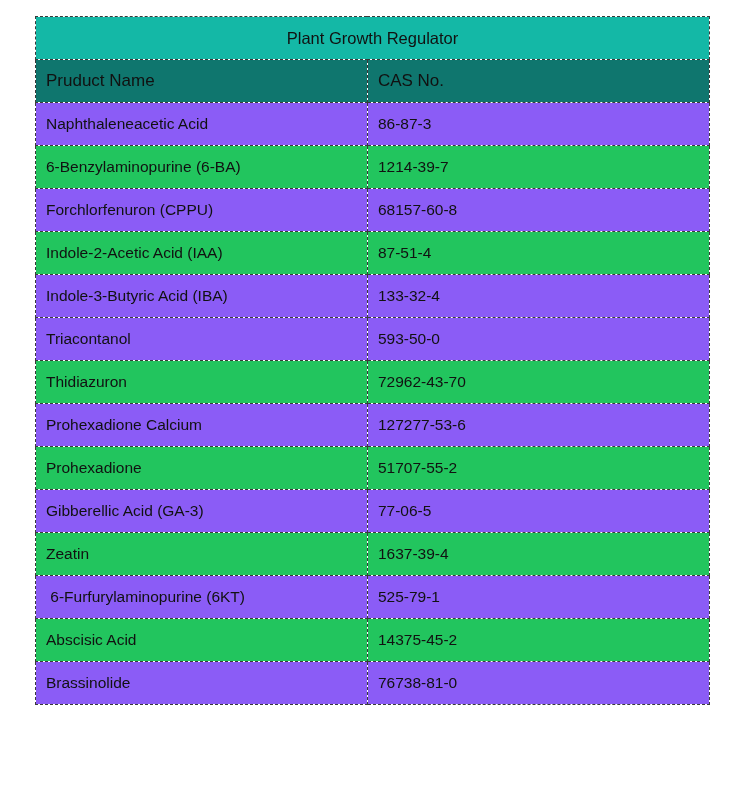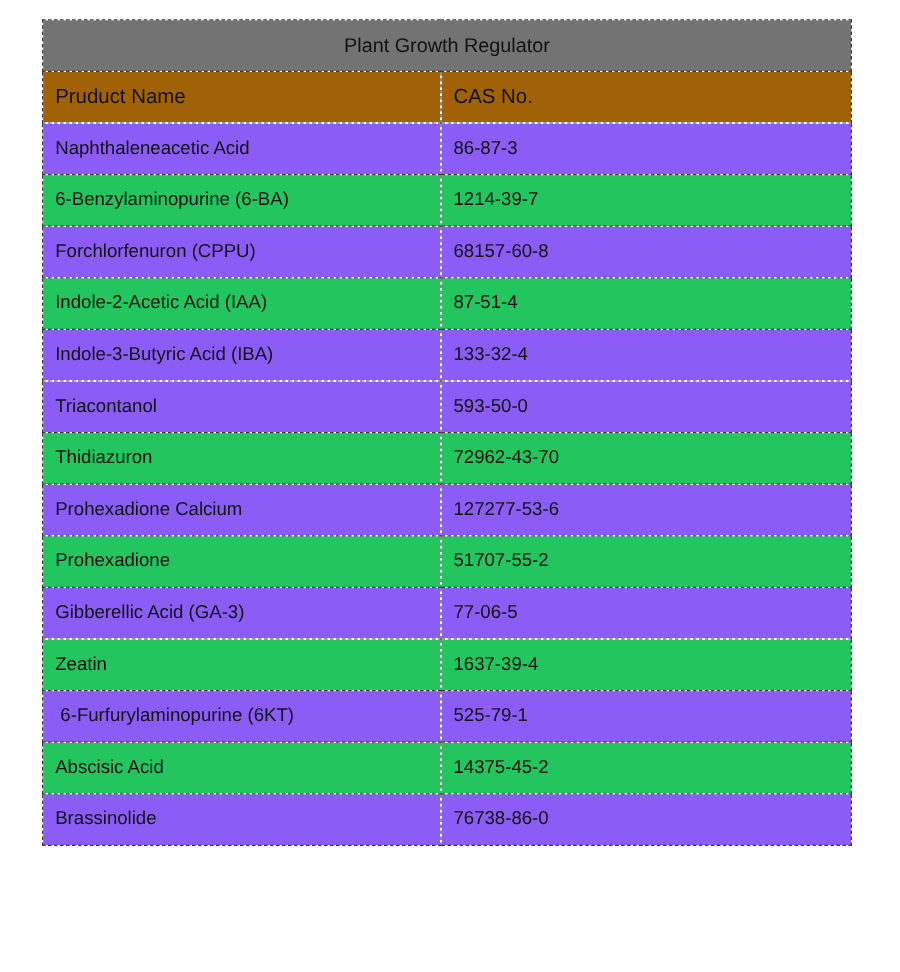--- a/index.html
+++ b/index.html
@@ -33,25 +33,25 @@
       vertical-align: middle;
       white-space: nowrap;
       overflow: hidden;
     }
     .col-name { width: 327px; }
     .col-cas { width: 337px; }
     .title-row td {
       text-align: center;
       padding: 0;
       font-size: 16.5px;
-      background: #737373;
+      background: #14b8a6;
     }
     .header-row td {
       font-size: 17px;
-      background: #a16207;
+      background: #0f766e;
     }
     tr.shaded td { background: #8b5cf6; }
     tr.plain td { background: #22c55e; }
   </style>
 </head>
 <body>
 
 <div class="table-wrap">
   <table>
     <colgroup>
@@ -113,17 +113,17 @@
       <tr class="shaded">
         <td style="white-space: pre;"> 6-Furfurylaminopurine (6KT)</td>
         <td>525-79-1</td>
       </tr>
       <tr class="plain">
         <td>Abscisic Acid</td>
         <td>14375-45-2</td>
       </tr>
       <tr class="shaded">
         <td>Brassinolide</td>
-        <td>76738-86-0</td>
+        <td>76738-81-0</td>
       </tr>
     </tbody>
   </table>
 </div>
 
 </body></html>

